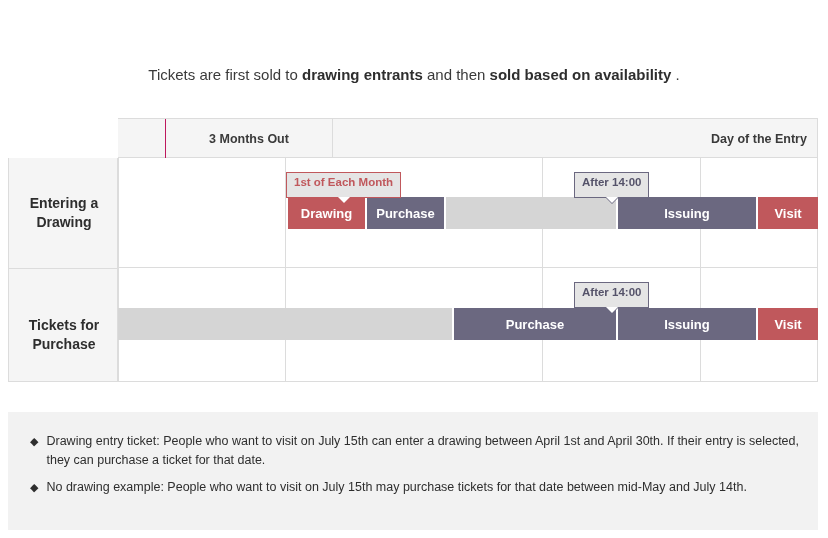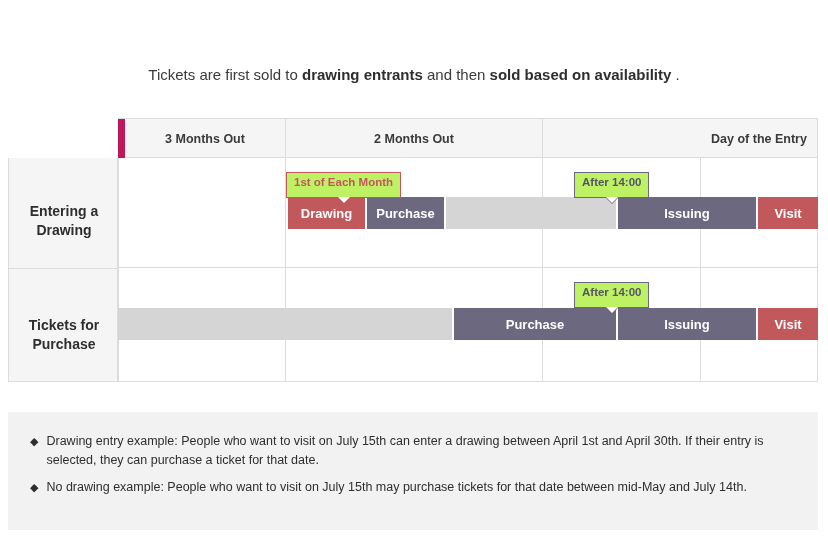--- a/index.html
+++ b/index.html
@@ -37,40 +37,40 @@
     background: #f5f5f5;
     border-top: 1px solid #dcdcdc;
     border-bottom: 1px solid #dcdcdc;
   }
   .hdr-cell {
     position: absolute; top: 0; height: 39px;
     display: flex; align-items: center; justify-content: center;
     font-size: 12.5px; font-weight: bold; color: #3a3a3a;
     border-right: 1px solid #dcdcdc;
   }
-  .hdr-cell.first { border-left: 7px solid #be185d; }
+  .hdr-cell.first { border-left: 1px solid #be185d; margin-left: 47px; }
 
   
   .body {
     position: absolute; left: 0; top: 40px;
     width: 810px; height: 224px;
   }
   .lbl-col {
     position: absolute; left: 0; top: 0;
     width: 110px; height: 224px;
     background: #f5f5f5;
     border: 1px solid #dcdcdc; border-top: none;
   }
   .lbl {
     position: absolute; left: 0; width: 110px;
     display: flex; align-items: center; justify-content: center;
     text-align: center; line-height: 1.35;
     font-size: 14px; font-weight: bold; color: #2e2e2e;
   }
-  .lbl.r1 { top: 8px;   height: 110px; }
+  .lbl.r1 { top: 0;   height: 110px; }
   .lbl.r2 { top: 110px; height: 132px; border-top: 1px solid #dcdcdc; }
 
   .grid-cell {
     position: absolute;
     border-right: 1px solid #dcdcdc;
     border-bottom: 1px solid #dcdcdc;
     background: #ffffff;
   }
   .grid-cell.lft { border-left: 1px solid #dcdcdc; }
 
@@ -82,21 +82,21 @@
     z-index: 5; white-space: nowrap;
   }
   .bar.purple { background: #6b6880; }
   .bar.red    { background: #c0585c; }
   .bar.gray   { background: #d5d5d5; }
   .bar.sep-l  { border-left: 2px solid #ffffff; }
 
   
   .callout {
     position: absolute; z-index: 8;
-    background: #bef264; border: 1px solid #c0585c;
+    background: #e5e5e5; border: 1px solid #c0585c;
     font-size: 11.5px; font-weight: bold; color: #c0585c;
     padding: 3px 7px 9px 7px; white-space: nowrap;
   }
   .callout.purple { border-color: #6b6880; color: #55536a; }
   .callout::after, .callout::before {
     content: ""; position: absolute; left: 50%;
     width: 0; height: 0; transform: translateX(-50%);
   }
   .callout::before {
     bottom: -7px;
@@ -132,21 +132,20 @@
 <body>
 
 <div class="page">
 
   <div class="subtitle"><span>Tickets are first sold to </span><b>drawing entrants</b><span> and then </span><b>sold based on availability</b><span> .</span></div>
 
   <div class="table">
 
     <div class="hdr-row">
       <div class="hdr-cell first" style="left:0;width:168px;">3 Months Out</div>
-      <div class="hdr-cell" style="left:168px;width:257px;">2 Months Out</div>
       <div class="hdr-cell" style="left:583px;width:117px;">Day of the Entry</div>
     </div>
 
     <div class="body">
 
       <div class="lbl-col">
         <div class="lbl r1">
           <span>Entering a<br>Drawing</span>
         </div>
         <div class="lbl r2">
@@ -179,21 +178,21 @@
       <div class="bar purple sep-l" style="left:444px;top:150px;width:164px;">Purchase</div>
       <div class="bar purple sep-l" style="left:608px;top:150px;width:140px;">Issuing</div>
       <div class="bar red sep-l" style="left:748px;top:150px;width:62px;">Visit</div>
 
     </div>
   </div>
 
   <div class="notes">
     <div class="note n1">
       <span class="dia">◆</span>
-      <span><span>Drawing entry example: People who want to visit on </span><b>July 15th</b><span> can enter a drawing </span><b>between April 1st and April 30th</b><span>. If their entry is selected, they can purchase a ticket for that date.</span></span>
+      <span><span>Drawing entry ticket: People who want to visit on </span><b>July 15th</b><span> can enter a drawing </span><b>between April 1st and April 30th</b><span>. If their entry is selected, they can purchase a ticket for that date.</span></span>
     </div>
     <div class="note n2">
       <span class="dia">◆</span>
       <span><span>No drawing example: People who want to visit on </span><b>July 15th</b><span> may purchase tickets for that date </span><b>between mid-May and July 14th</b><span>.</span></span>
     </div>
   </div>
 
 </div>
 
 </body></html>

